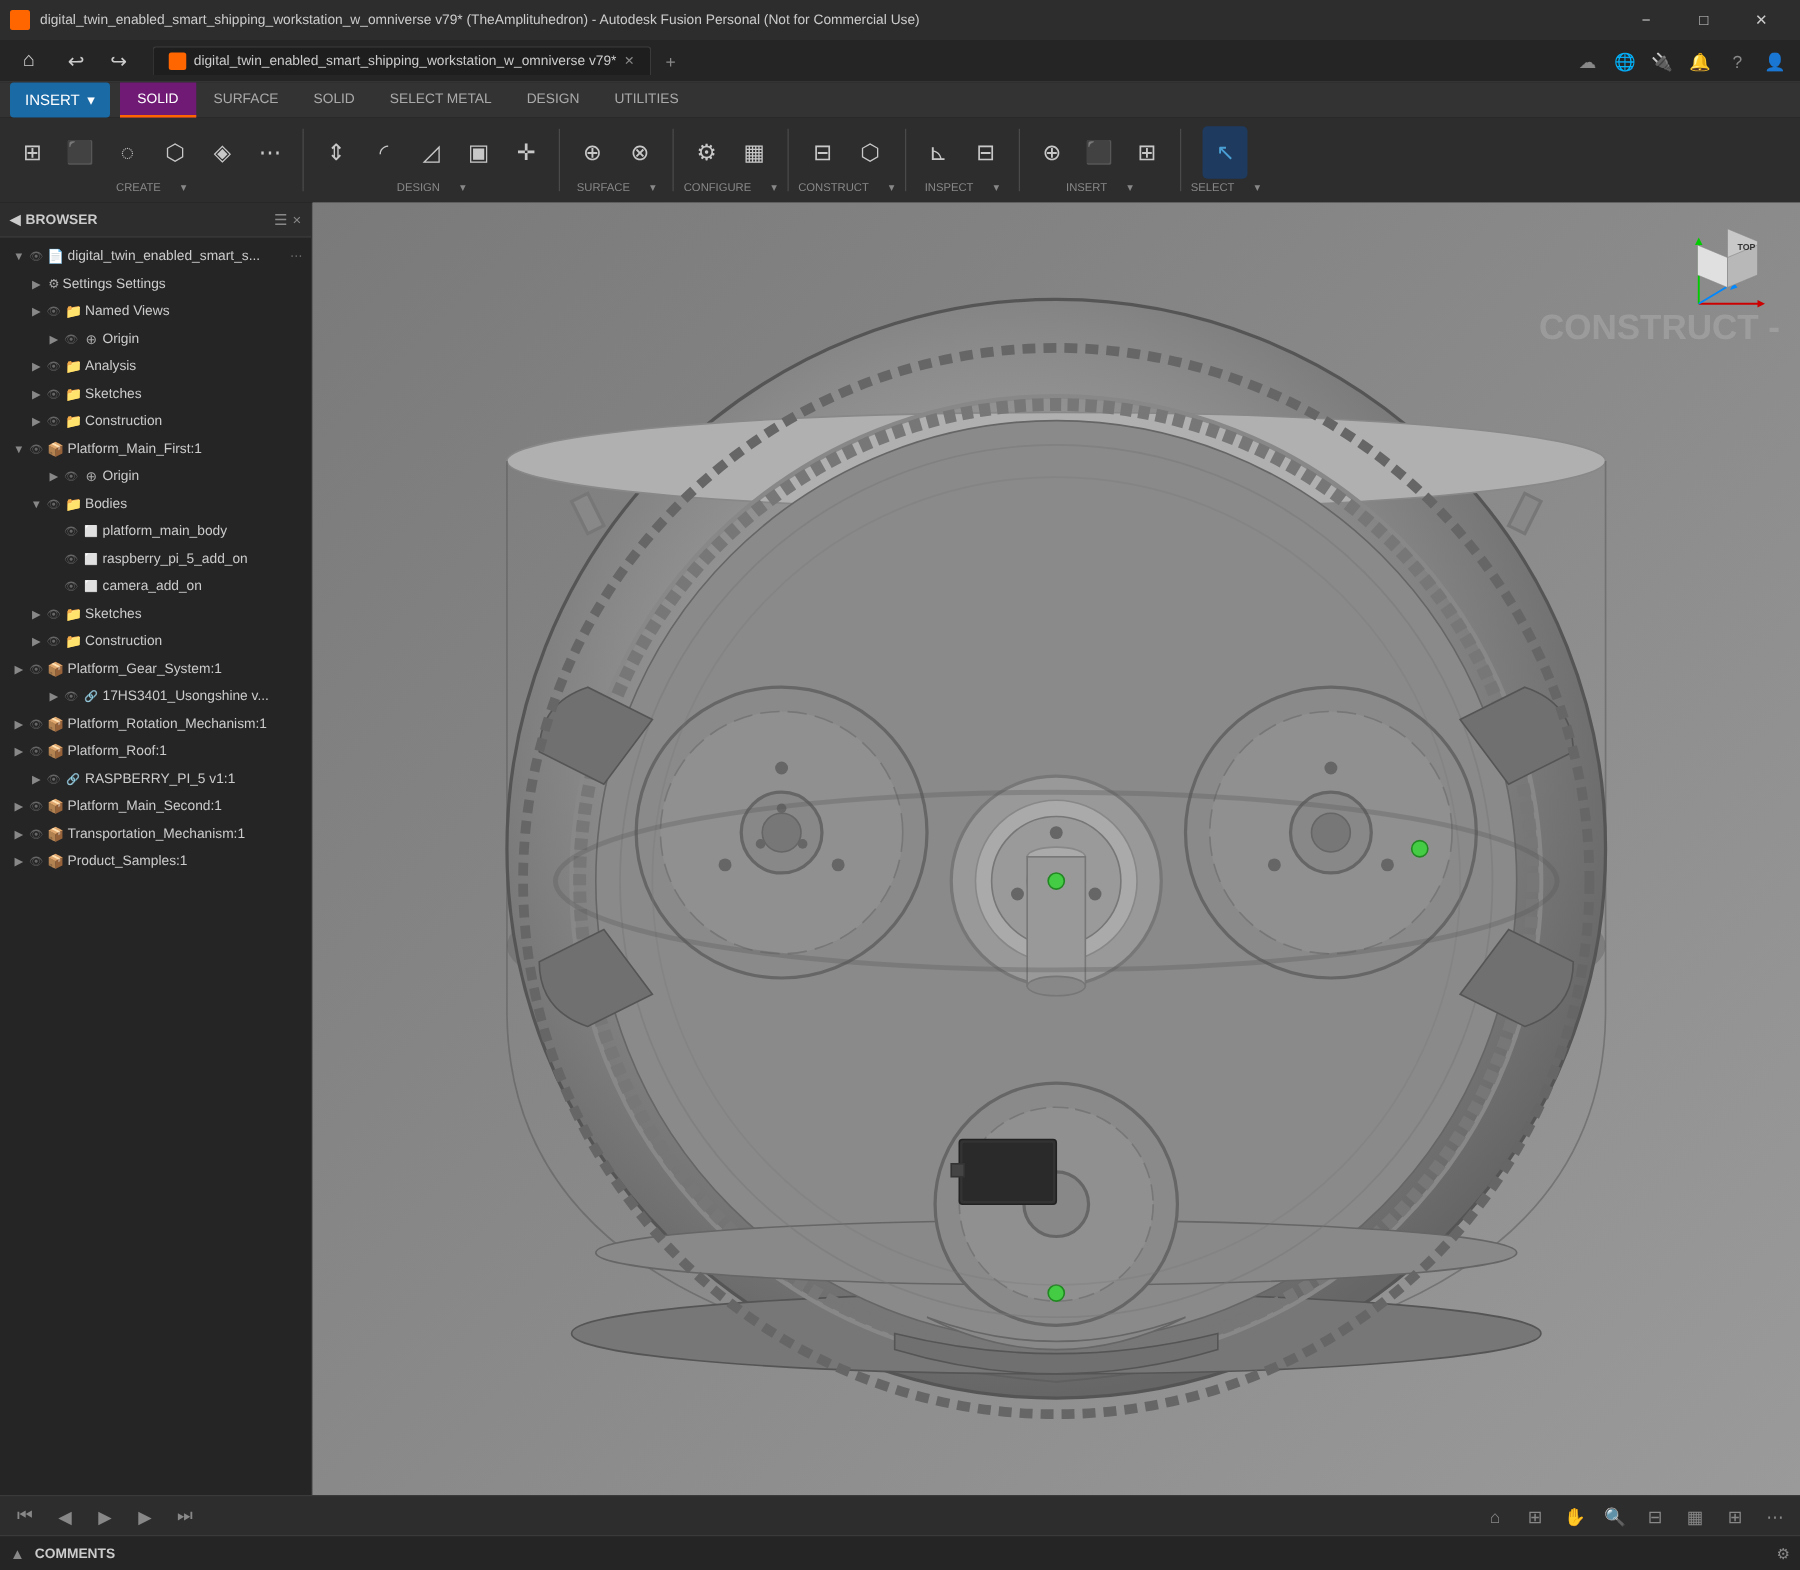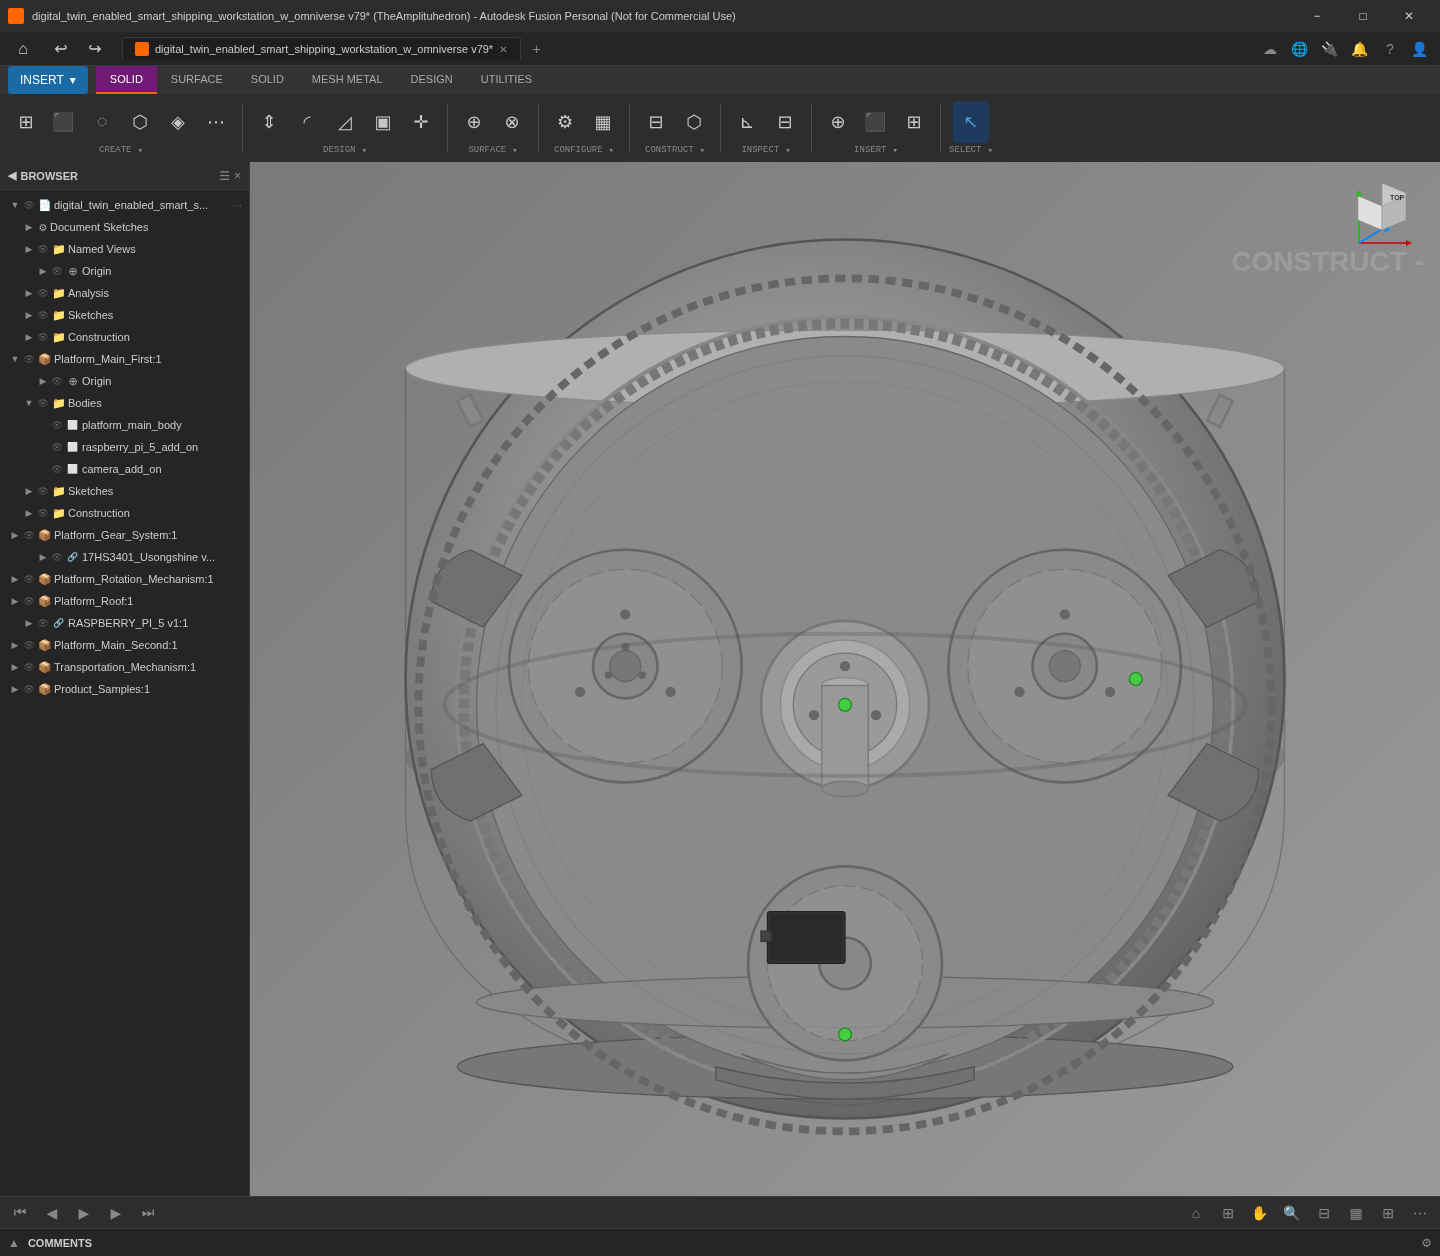--- a/index.html
+++ b/index.html
@@ -89,22 +89,21 @@
       align-items: center;
       gap: 2px;
     }
     .toolbar-group-label {
       font-size: 9px;
       color: #888;
       margin-top: 2px;
       text-align: center;
       display: flex;
       align-items: center;
-      gap: 6px;
-      font-family: Liberation Mono, monospace;
+      gap: 16px;
     }
     .toolbar-group-divider {
       width: 1px;
       height: 50px;
       background: #4a4a4a;
       margin: 0 4px;
     }
 
     .tb-btn {
       width: 36px;
@@ -322,21 +321,21 @@
 </div>
 
 <div id="tool-tabs">
   <div class="design-btn">
     <span>INSERT</span>
     <span>▾</span>
   </div>
   <div class="tool-tab active">SOLID</div>
   <div class="tool-tab">SURFACE</div>
   <div class="tool-tab">SOLID</div>
-  <div class="tool-tab">MESH METAL</div>
+  <div class="tool-tab">SELECT METAL</div>
   <div class="tool-tab">DESIGN</div>
   <div class="tool-tab">UTILITIES</div>
 </div>
 
 <div id="toolbar-row">
 
   <div class="toolbar-group">
     <div class="toolbar-group-inner">
       <div class="tb-btn">
         <span class="tb-icon">⊞</span>
@@ -507,21 +506,21 @@
         <span class="tree-eye">👁</span>
         <span class="tree-folder">📄</span>
         <span class="tree-label">digital_twin_enabled_smart_s...</span>
         <span class="tree-options">⋯</span>
       </div>
 
       <div class="tree-item">
         <span class="tree-indent" style="width:18px"></span>
         <span class="tree-expand">▶</span>
         <span style="width:14px;display:inline-flex;align-items:center;justify-content:center;color:#aaa;font-size:10px;flex-shrink:0;">⚙</span>
-        <span class="tree-label">Document Sketches</span>
+        <span class="tree-label">Settings Settings</span>
       </div>
 
       <div class="tree-item">
         <span class="tree-indent" style="width:18px"></span>
         <span class="tree-expand">▶</span>
         <span class="tree-eye">👁</span>
         <span class="tree-folder">📁</span>
         <span class="tree-label">Named Views</span>
       </div>
 

